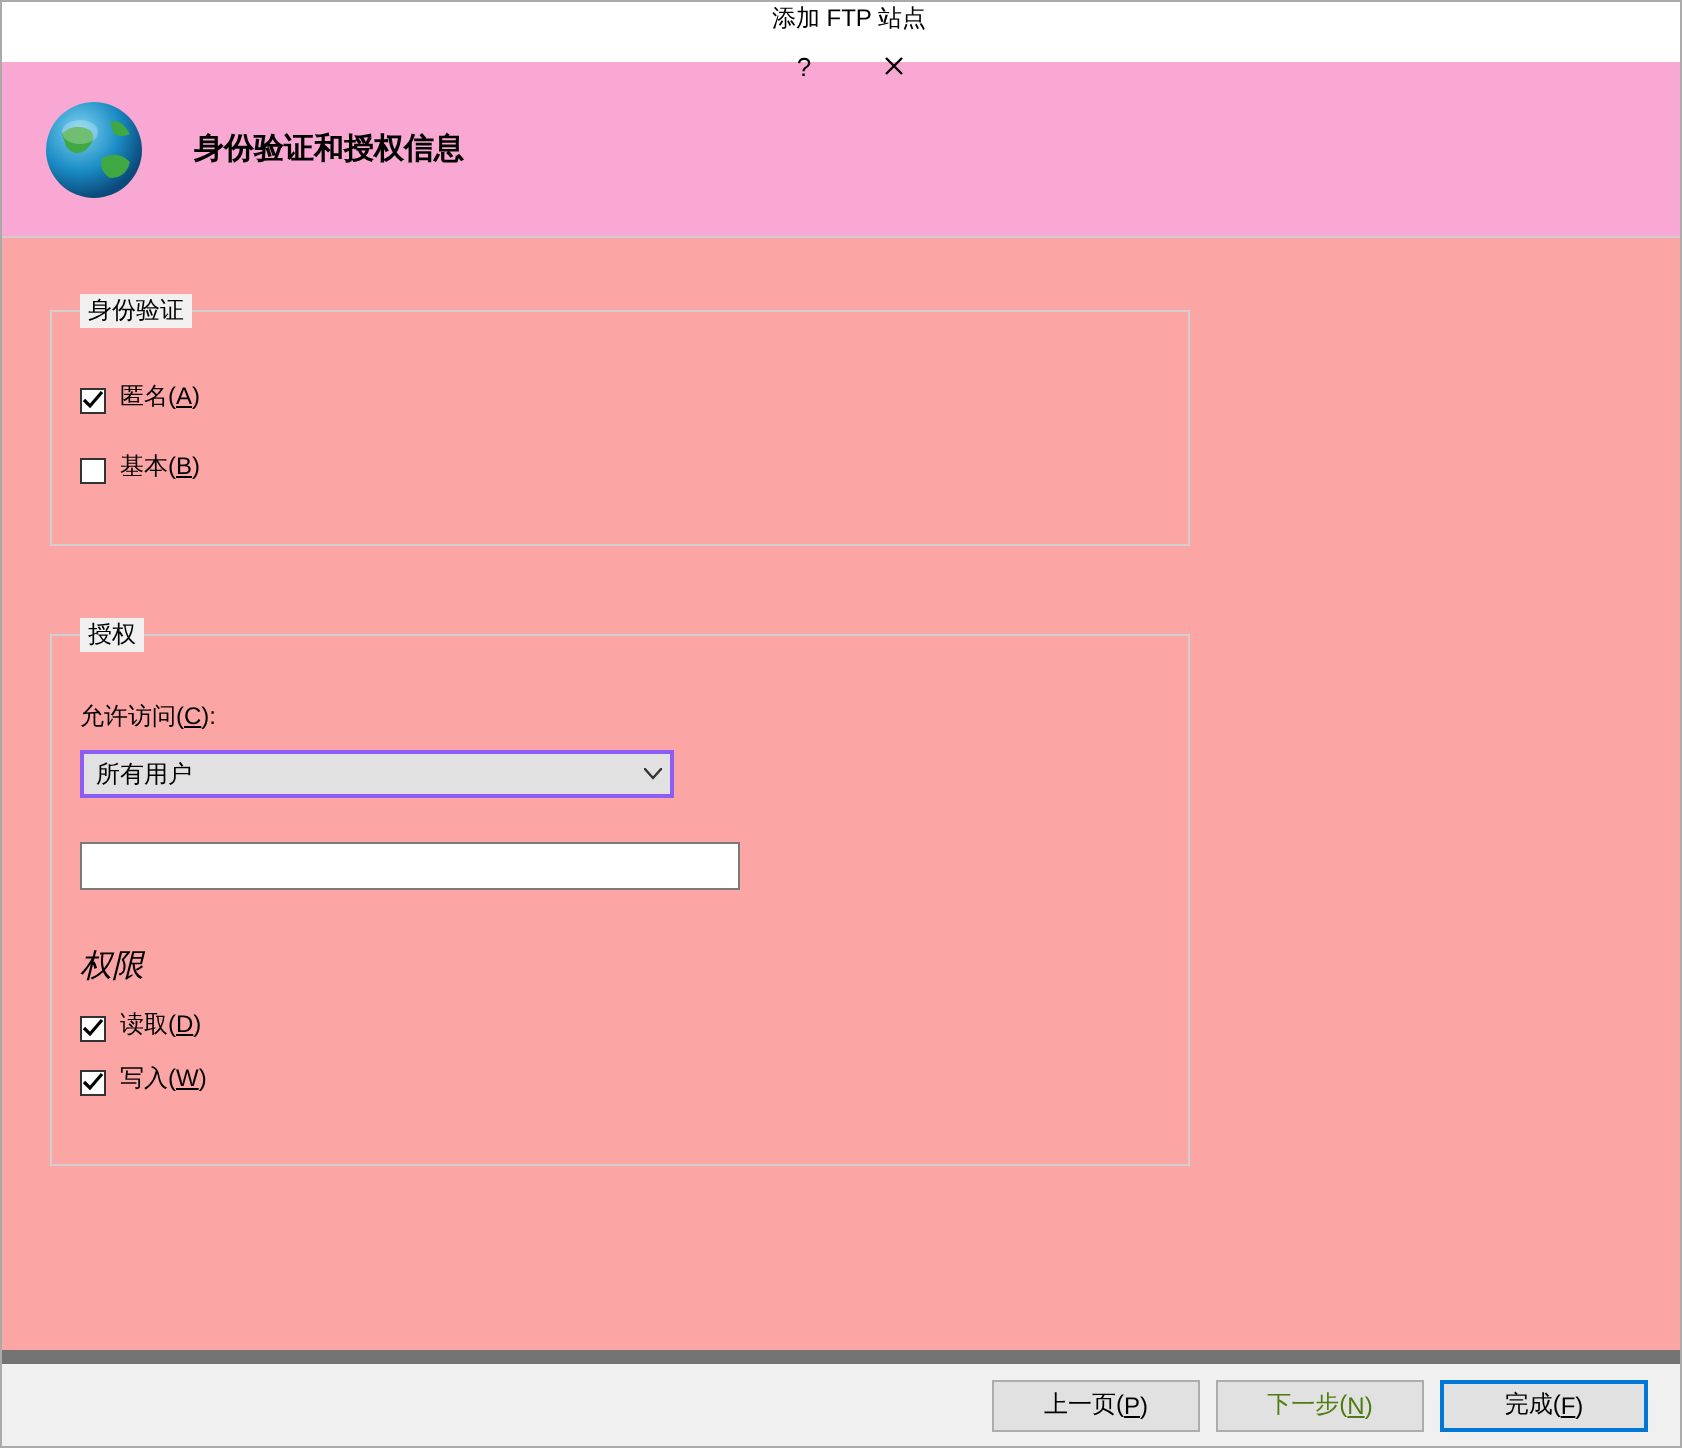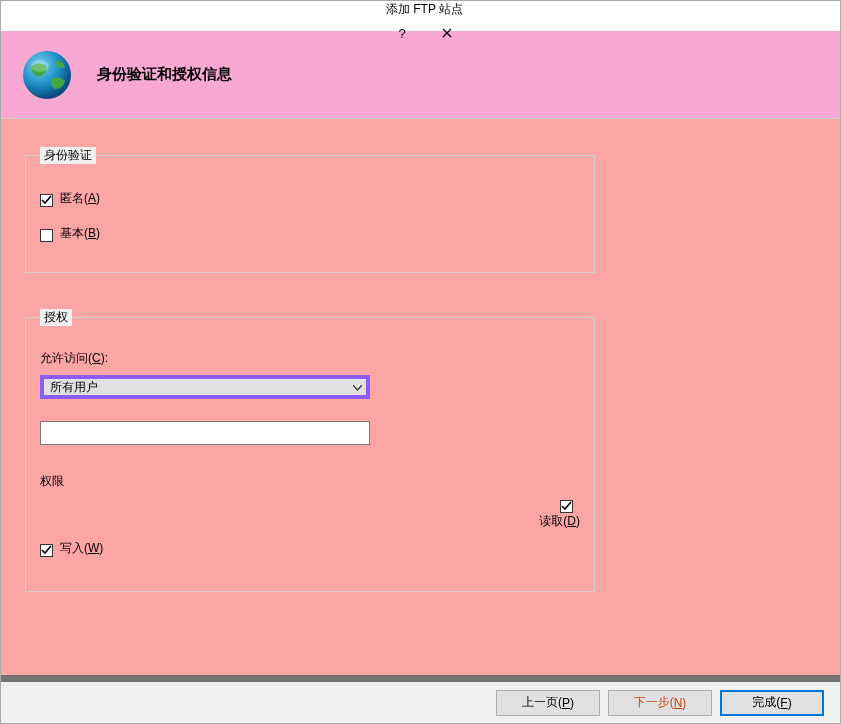--- a/index.html
+++ b/index.html
@@ -73,57 +73,57 @@
       border: 1px solid #333;
       margin-right: 7px;
       display: inline-flex; align-items: center; justify-content: center;
       background: #fff;
     }
     .checkbox svg { display: block; }
     .checkbox-label { font-size: 12px; }
     .u { text-decoration: underline; }
     .field-label { font-size: 12px; margin: 6px 0 8px 0; display: block; }
     .combo {
-      width: 330px; height: 24px;
-      border: 4px solid #8b5cf6;
+      width: 297px; height: 24px;
+      border: 2px solid #8b5cf6;
       background: #e1e1e1;
       display: flex; align-items: center; justify-content: space-between;
       padding: 0 4px 0 6px;
       font-size: 12px;
       margin-bottom: 22px;
     }
     .combo-arrow { font-size: 10px; color: #333; }
     .textbox {
       width: 330px; height: 24px;
       border: 1px solid #7a7a7a;
       background: #fff;
       padding: 0 6px;
       font-size: 12px;
     }
-    .subheading { font-size: 12px; margin: 28px 0 10px 0; }
+    .subheading { font-size: 16px; margin: 28px 0 10px 0; font-style: italic; }
     .footer {
       height: 48px;
       background: #f0f0f0;
       border-top: 7px solid #737373;
       display: flex;
       align-items: center;
       justify-content: flex-end;
       padding-right: 16px;
       gap: 8px;
     }
     .btn {
       min-width: 104px;
       height: 26px;
       border: 1px solid #adadad;
       background: #e1e1e1;
       font-size: 12px;
       display: flex; align-items: center; justify-content: center;
       padding: 0 10px;
     }
-    .btn.disabled { color: #c2410c; }
+    .btn.disabled { color: #4d7c0f; }
     .btn.primary { border: 2px solid #0078d7; background: #e1e1e1; }
   </style>
 </head>
 <body>
 
 <div class="titlebar">
   <span class="titlebar-title">添加 FTP 站点</span>
   <div class="titlebar-icons">
     <div class="titlebar-icon">?</div>
     <div class="titlebar-icon">
@@ -185,21 +185,21 @@
         <svg width="9" height="6" viewBox="0 0 9 6">
             <path d="M0 0 L4.5 5 L9 0" stroke="#333" stroke-width="1.2" fill="none"></path>
           </svg>
       </span>
     </div>
 
     <input class="textbox" type="text" value="" style="">
 
     <div class="subheading">权限</div>
 
-    <div class="checkbox-row" style="margin:4px 0 10px 0;flex-direction:column;">
+    <div class="checkbox-row" style="margin:4px 0 10px 0;">
       <span class="checkbox">
         <svg width="11" height="11" viewBox="0 0 11 11">
             <path d="M1 5 L4 8 L10 1" stroke="#000" stroke-width="1.6" fill="none"></path>
           </svg>
       </span>
       <span class="checkbox-label"><span>读取(</span><span class="u">D</span><span>)</span></span>
     </div>
 
     <div class="checkbox-row" style="margin:4px 0 4px 0;">
       <span class="checkbox">

